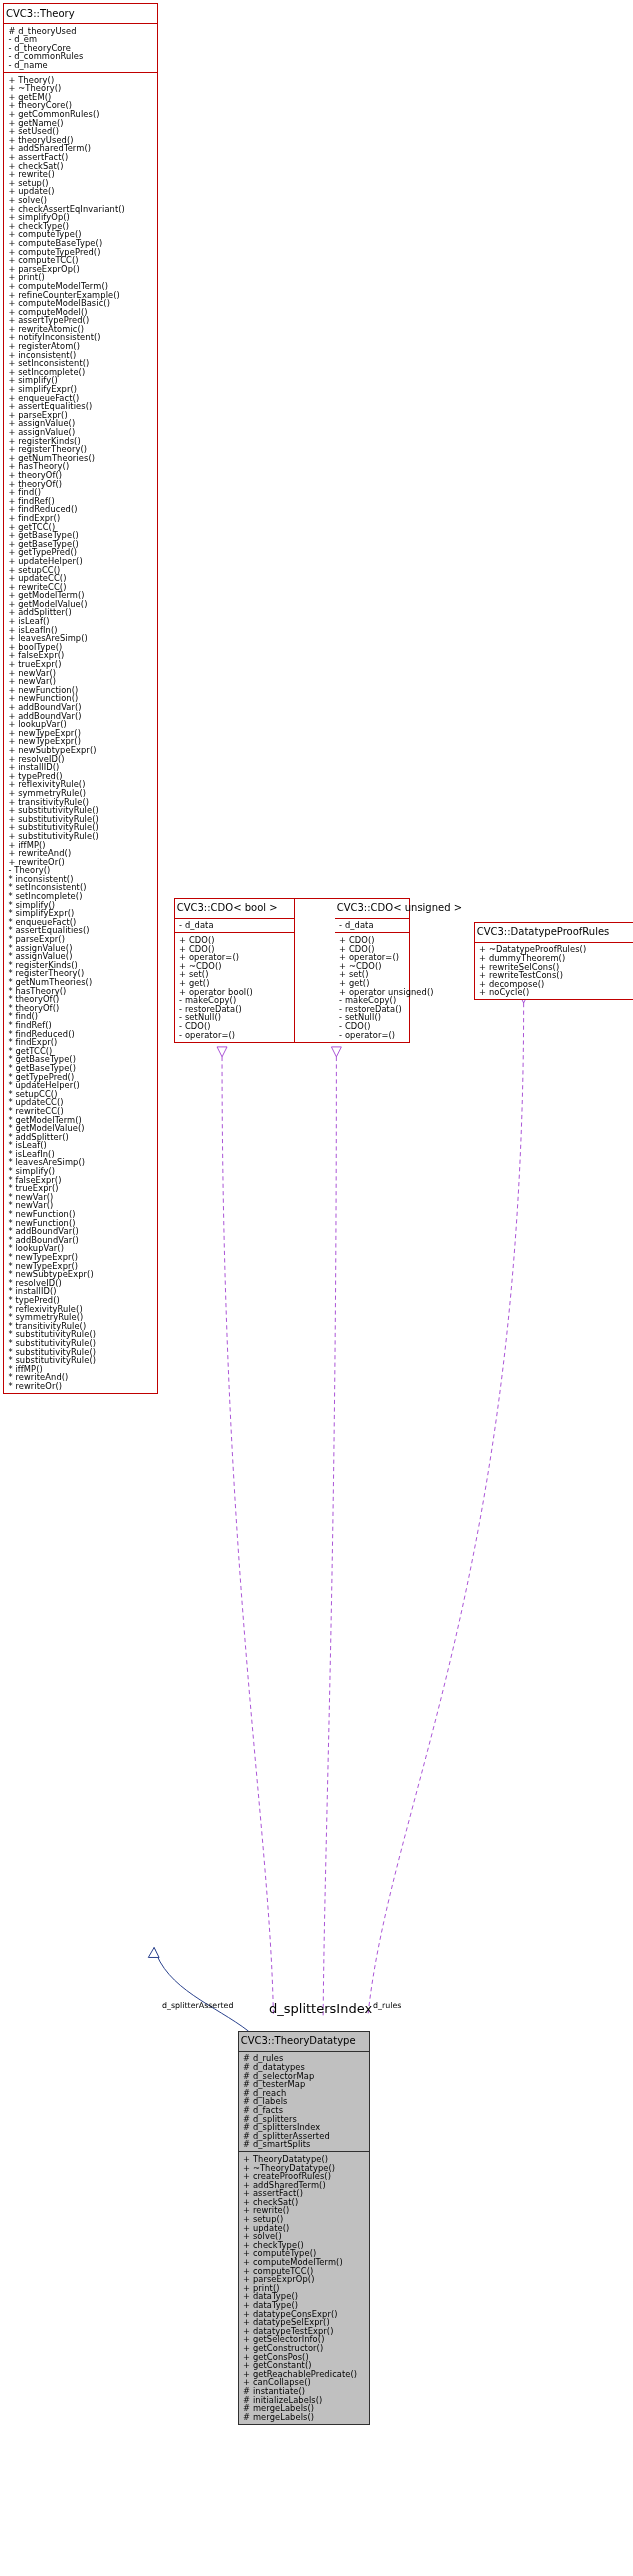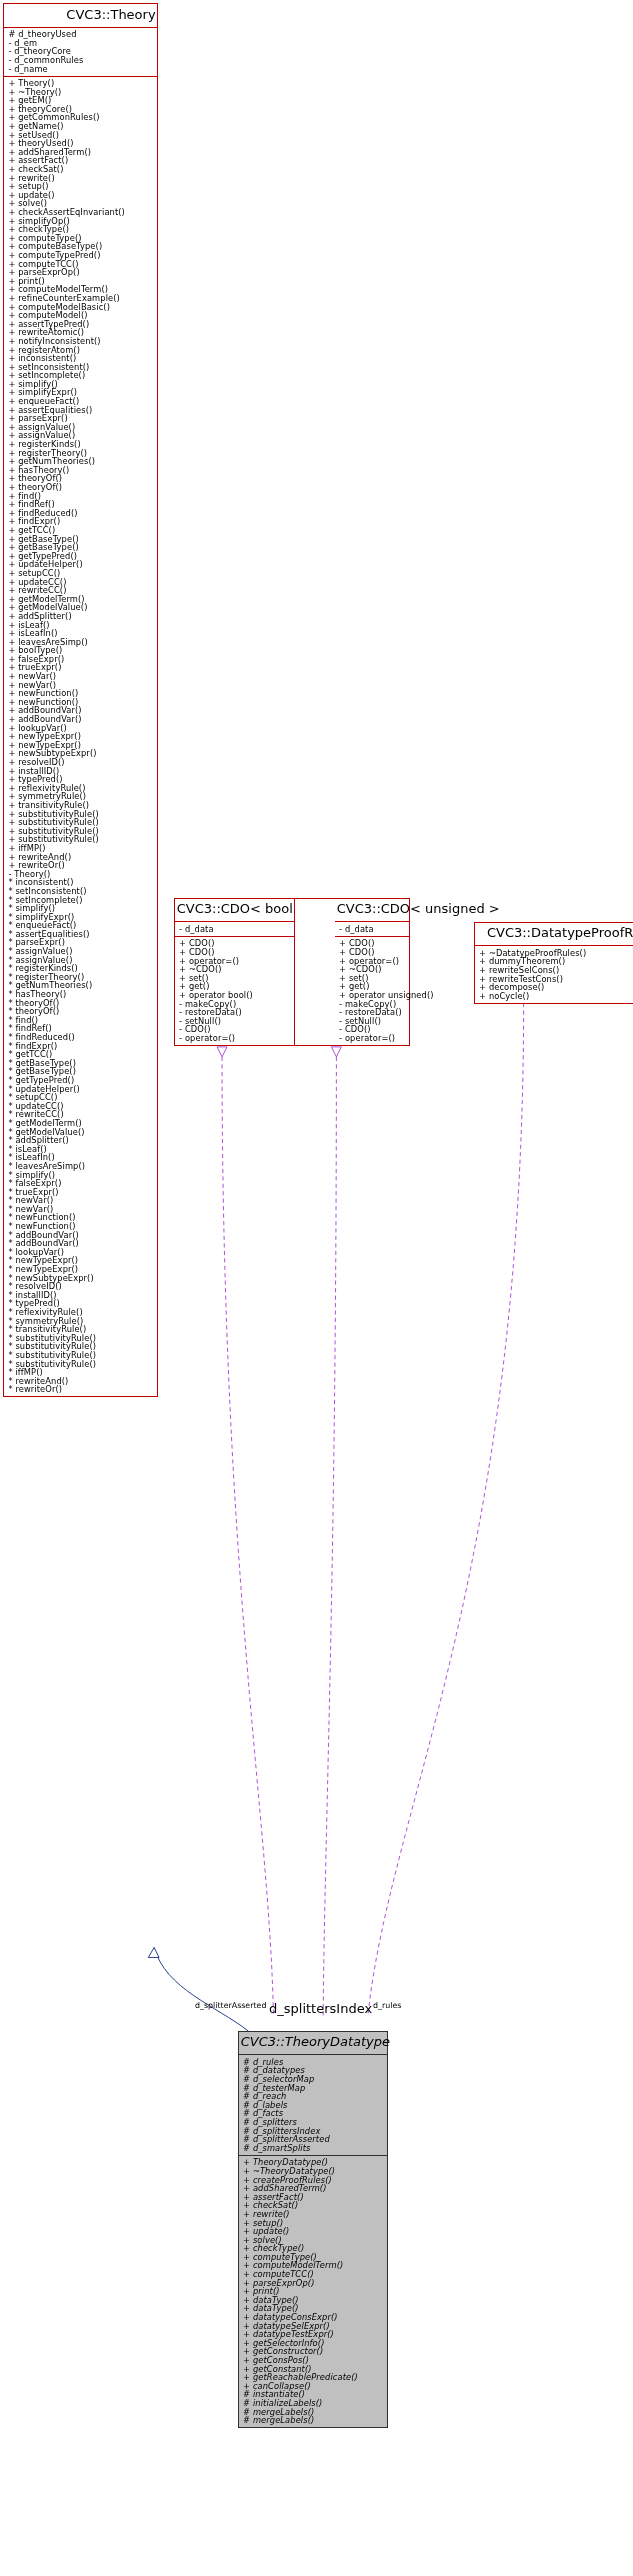--- a/index.html
+++ b/index.html
@@ -2,32 +2,32 @@
 <html style="font-size:13.3px"><head>
 <meta charset="utf-8">
 <style>
   html,body{margin:0;padding:0;background:#ffffff;}
   body{width:633px;height:2576px;position:relative;font-family:"DejaVu Sans",sans-serif;overflow:hidden;}
   .diagram{position:absolute;left:0;top:0;width:633px;height:2576px;}
 
   .uml-box{position:absolute;box-sizing:border-box;border:0.8px solid #c00000;background:#ffffff;}
   .uml-box.filled{background:#c0c0c0;border:0.8px solid #303030;}
 
-  .uml-title{font-size:13px;text-align:right;padding:3.3px 1.7px 4.1px 1.7px;color:#000;line-height:1.15;white-space:nowrap;}
+  .uml-title{font-size:10px;text-align:left;padding:3.3px 1.7px 4.1px 1.7px;color:#000;line-height:1.15;white-space:nowrap;}
   .uml-sep{border-top:0.8px solid #c00000;height:0;font-size:0;line-height:0;}
   .filled .uml-sep{border-top:0.8px solid #303030;}
 
   .uml-sec{padding:2.5px 1.7px 2.5px 4.1px;}
   .uml-row{font-size:8.3px;line-height:8.6px;color:#000;white-space:nowrap;letter-spacing:0.1px;}
 
   .theory-box{left:3.3px;top:3.3px;width:155px;}
   .cdobool-box{left:174px;top:898px;width:130px;}
   .cdouns-box{left:294px;top:898px;width:116px;padding-left:40px;}
   .dpr-box{left:474px;top:922px;width:188px;}
-  .tdt-box{left:238px;top:2031px;width:150px;font-style:italic;}
+  .tdt-box{left:238px;top:2031px;width:132px;}
 
   svg.edges{position:absolute;left:0;top:0;width:633px;height:2576px;pointer-events:none;}
 </style>
 </head>
 <body>
 
 <div class="diagram">
 
   <svg class="edges" viewBox="0 0 764 3108">
 
@@ -316,18 +316,18 @@
         <div class="uml-row">+ getConstant()</div>
         <div class="uml-row">+ getReachablePredicate()</div>
         <div class="uml-row">+ canCollapse()</div>
         <div class="uml-row"># instantiate()</div>
         <div class="uml-row"># initializeLabels()</div>
         <div class="uml-row"># mergeLabels()</div>
         <div class="uml-row"># mergeLabels()</div>
       </div>
   </div>
 
-  <div style="position:absolute;left:162px;top:2001px;font-size:7.9px;color:#000;white-space:nowrap;margin-left:33px;">d_splitterAsserted</div>
+  <div style="position:absolute;left:162px;top:2001px;font-size:7.9px;color:#000;white-space:nowrap;">d_splitterAsserted</div>
   <div style="position:absolute;left:269px;top:2001px;font-size:13px;color:#000;white-space:nowrap;">d_splittersIndex</div>
   <div style="position:absolute;left:373px;top:2001px;font-size:7.9px;color:#000;white-space:nowrap;">d_rules</div>
 
 </div>
 
 
 </body></html>

